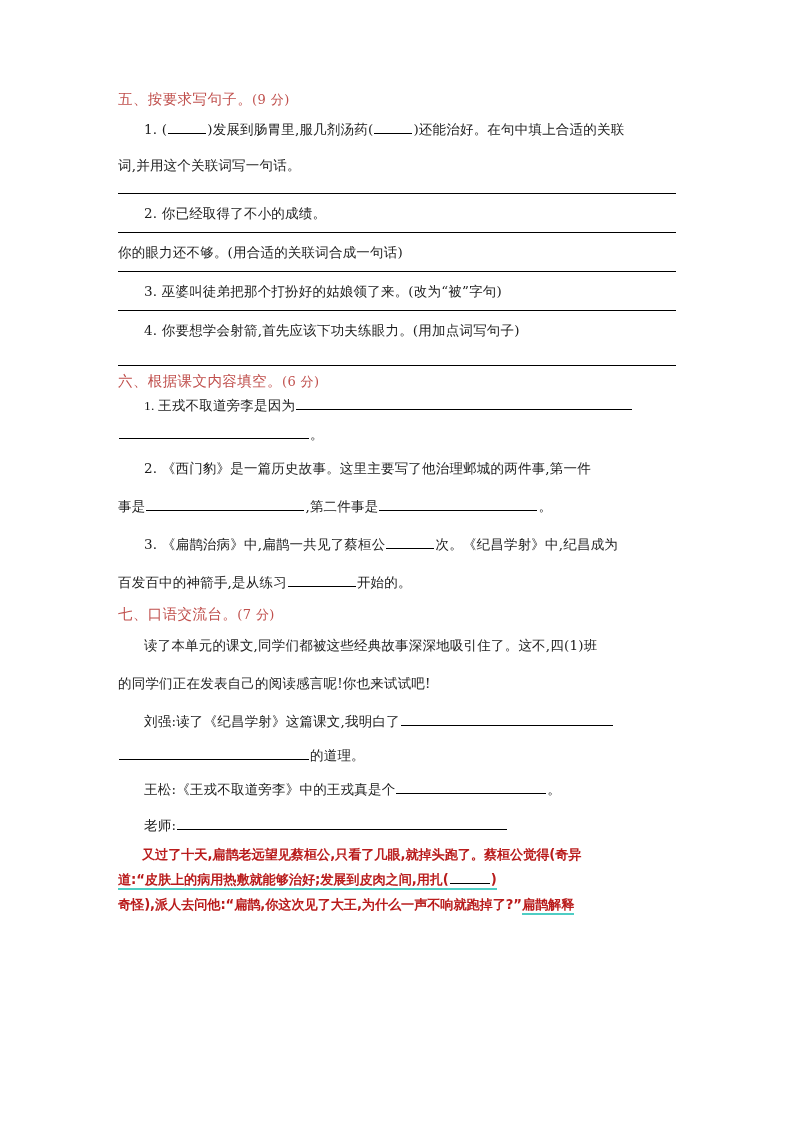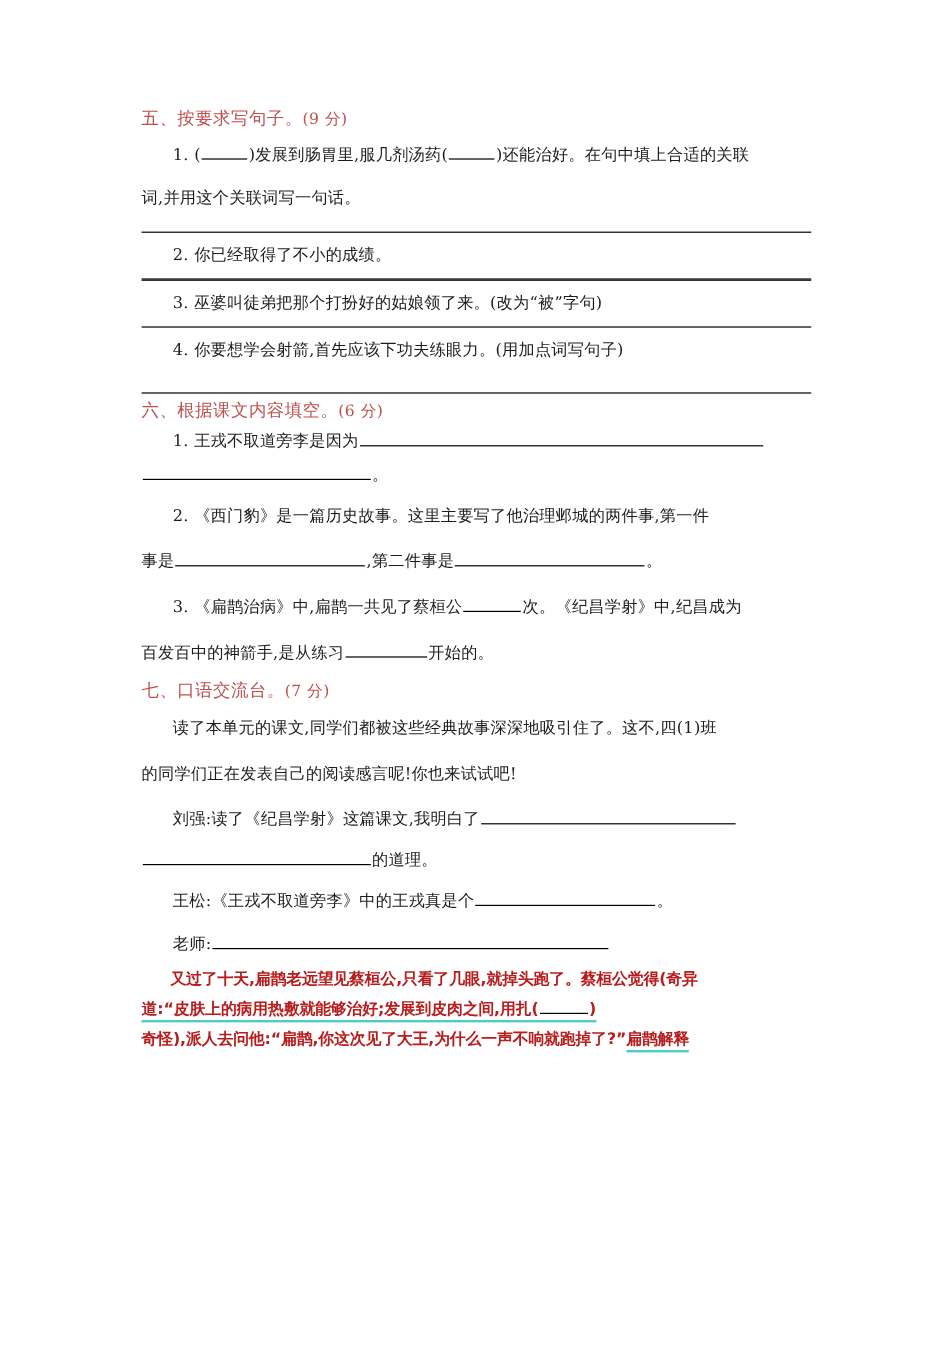--- a/index.html
+++ b/index.html
@@ -102,33 +102,34 @@
 
     <div class="body-serif qline indent" style="line-height:36px;">
       <span>1. (</span><span class="blank" style="width:38px;"></span><span>)发展到肠胃里,服几剂汤药(</span><span class="blank" style="width:38px;"></span><span>)还能治好。在句中填上合适的关联</span>
     </div>
     <div class="body-serif qline" style="line-height:36px;">词,并用这个关联词写一句话。</div>
 
     <div class="gap-s"></div>
     <div class="rule-full"></div>
     <div class="body-serif qline indent">2. 你已经取得了不小的成绩。</div>
     <div class="rule-full"></div>
+    <div class="body-serif qline">你的眼力还不够。(用合适的关联词合成一句话)</div>
     <div class="rule-full"></div>
     <div class="body-serif qline indent">3. 巫婆叫徒弟把那个打扮好的姑娘领了来。(改为“被”字句)</div>
     <div class="rule-full"></div>
     <div class="body-serif qline indent">4. 你要想学会射箭,首先应该下功夫练眼力。(用加点词写句子)</div>
 
     <div class="gap-m"></div>
 
     <div class="rule-full"></div>
     <div class="sec-head" style="margin-top:4px;">
       <span>六、根据课文内容填空。</span><span class="pts">(6 分)</span>
     </div>
 
-    <div class="body-serif indent nowrap" style="line-height:26px;">
+    <div class="body-serif indent nowrap" style="line-height:26px;font-family:Liberation Serif, serif;">
       <span>1. 王戎不取道旁李是因为</span><span class="blank" style="width:336px;"></span>
     </div>
     <div class="body-serif nowrap" style="line-height:30px;">
       <span class="blank" style="width:190px;"></span><span>。</span>
     </div>
 
     <div class="body-serif qline indent">2. 《西门豹》是一篇历史故事。这里主要写了他治理邺城的两件事,第一件</div>
     <div class="body-serif qline nowrap">
       <span>事是</span><span class="blank" style="width:158px;"></span><span>,第二件事是</span><span class="blank" style="width:158px;"></span><span>。</span>
     </div>

